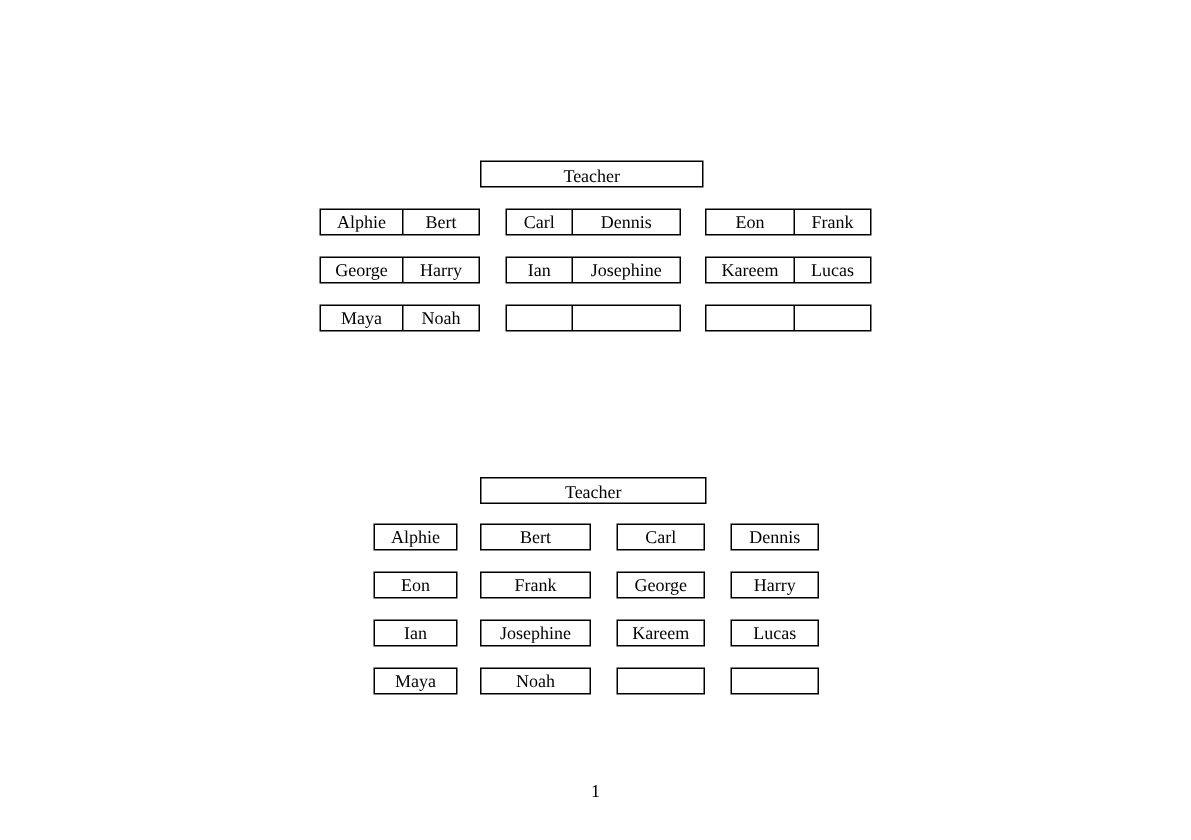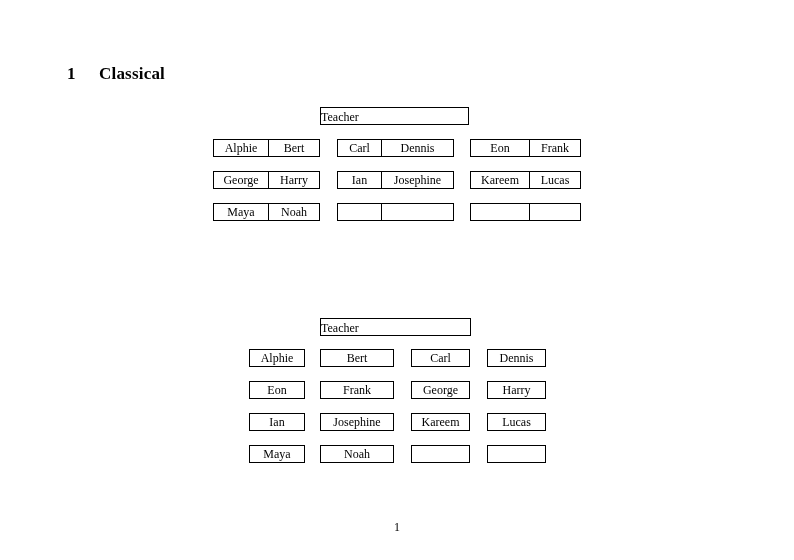--- a/index.html
+++ b/index.html
@@ -32,21 +32,21 @@
   }
   #heading-classical  { left: 67px; top: 64px; }
   #heading-distributed{ left: 67px; top: 275px; }
 
   
   .teacher-box {
     position: absolute;
     height: 18px;
     line-height: 18px;
     border: 1px solid #000;
-    text-align: left;
+    text-align: center;
     font-size: 12px;
     box-sizing: border-box;
     background: #fff;
   }
 
   
   .pair-box {
     position: absolute;
     height: 18px;
     border: 1px solid #000;
@@ -90,23 +90,20 @@
     width: 794px;
     text-align: center;
     font-size: 12px;
   }
 </style>
 </head>
 <body>
 
 <div class="page">
 
-  <div class="section-heading" id="heading-classical">
-    <span class="sec-num">1</span><span>Classical</span>
-  </div>
 
   <div class="teacher-box" id="s1-teacher" style="left:320px; top:107px; width:149px;">Teacher</div>
 
   <div class="pair-box" style="left:213px; top:139px; width:107px;">
     <span class="cell" style="width:54px;">Alphie</span>
     <span class="cell right">Bert</span>
   </div>
   <div class="pair-box" style="left:213px; top:171px; width:107px;">
     <span class="cell" style="width:54px;">George</span>
     <span class="cell right">Harry</span>

